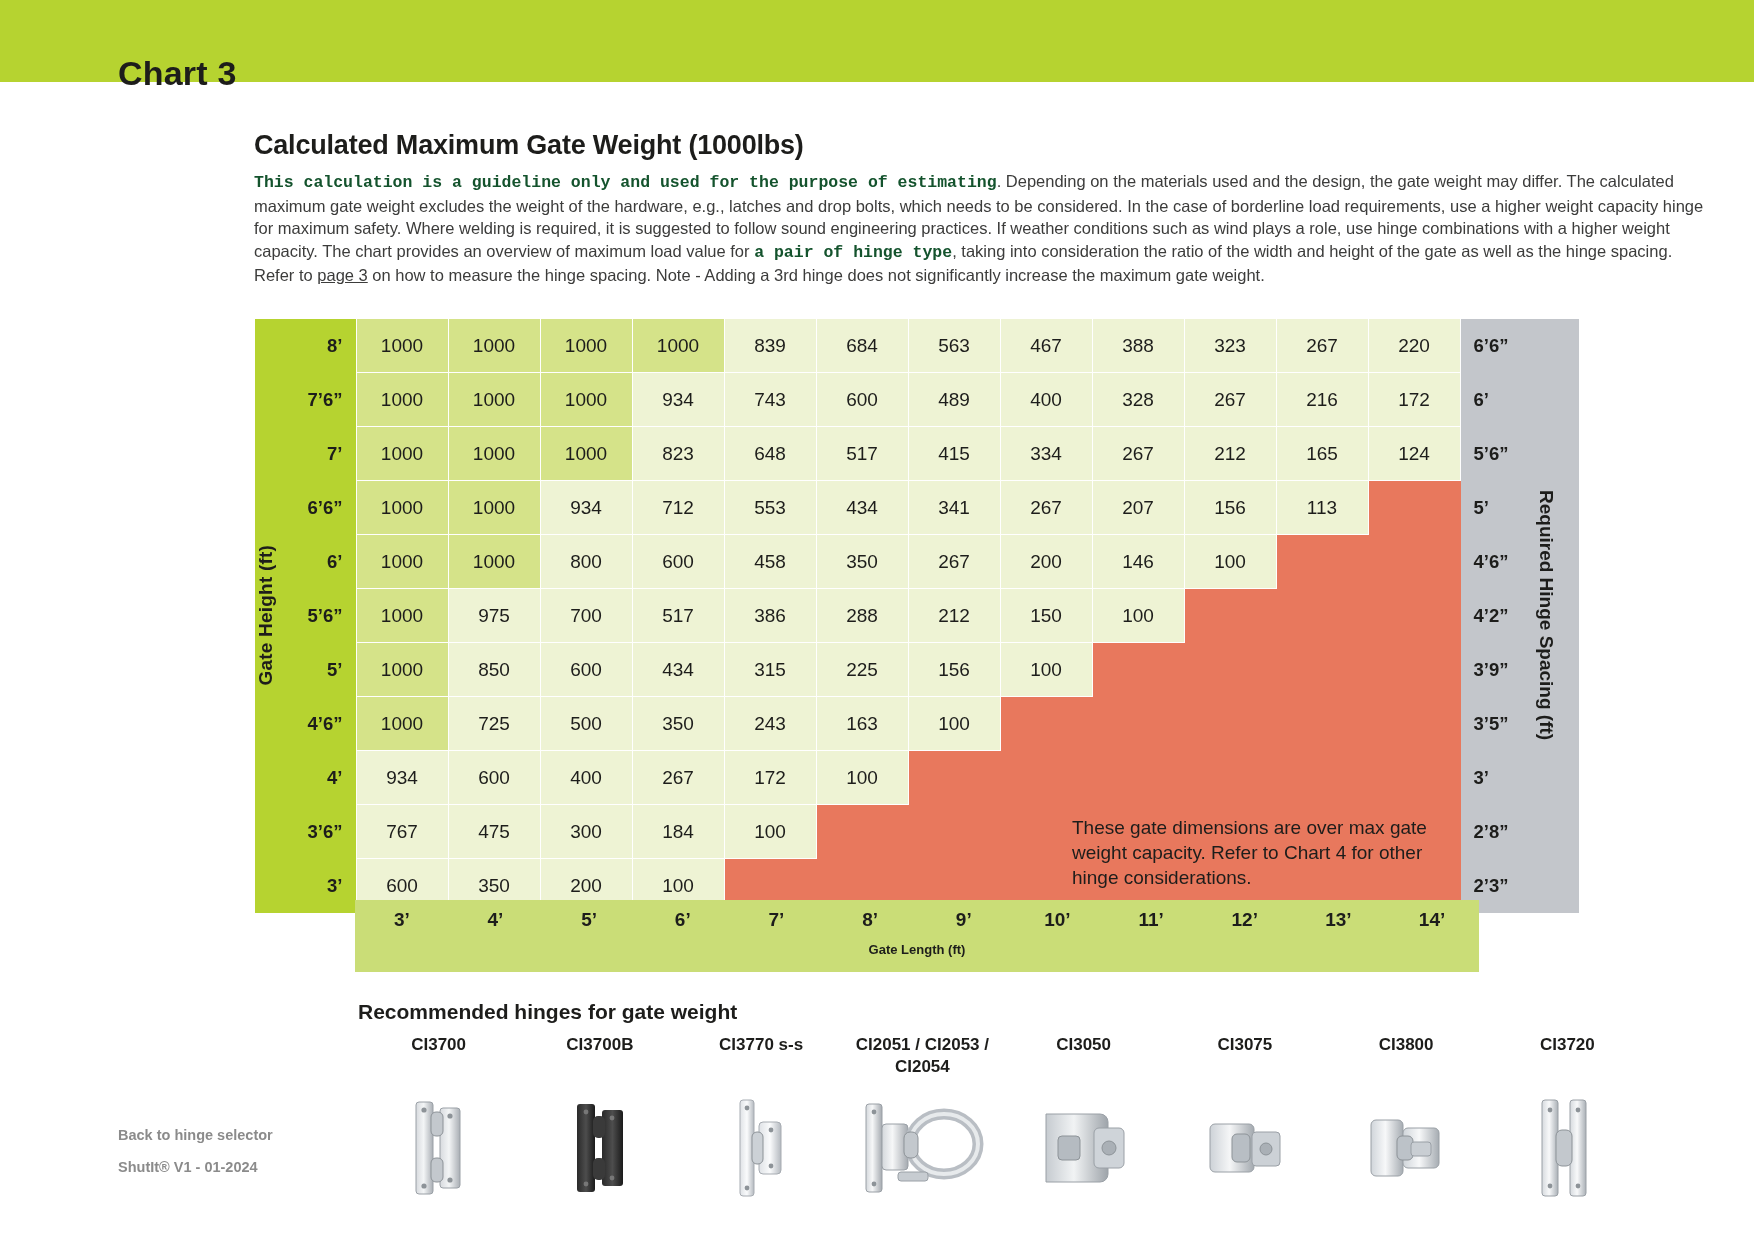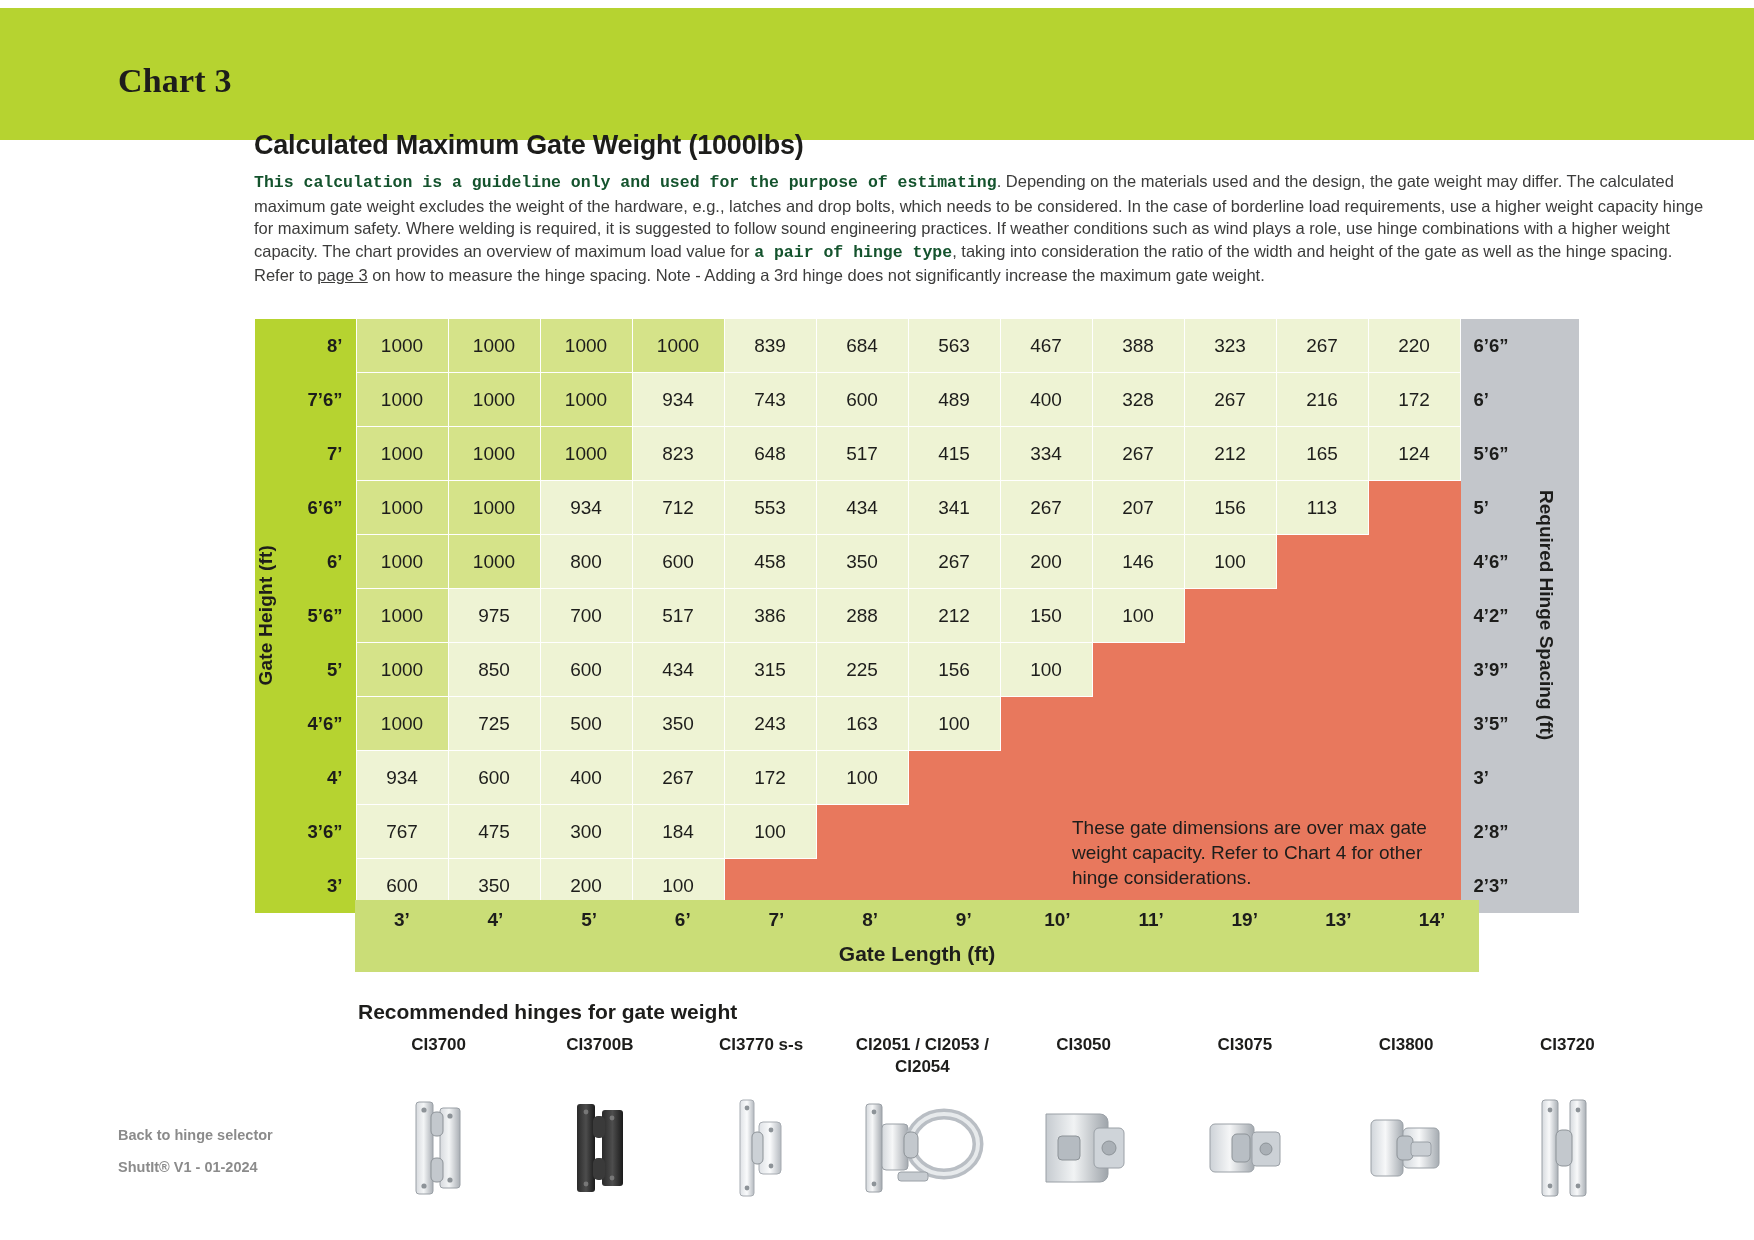--- a/index.html
+++ b/index.html
@@ -6,23 +6,22 @@
   body{
     width:1754px;height:1240px;
     background:#ffffff;
     font-family:"Liberation Sans", sans-serif;
     color:#231f20;
     overflow:hidden;
     position:relative;
   }
   
   .banner{
-    position:absolute;left:0;top:8px;width:1754px;height:132px;
+    position:absolute;left:0;top:0;width:1754px;height:82px;
     background:#b6d330;
-    font-family:Liberation Serif, serif;
   }
   .banner-title{
     position:absolute;left:118px;top:54px;
     font-size:34px;font-weight:bold;letter-spacing:.2px;color:#1d1d1b;
   }
   
   .content{
     position:absolute;left:254px;top:130px;width:1460px;
   }
   .h1{
@@ -97,21 +96,21 @@
   }
   .botaxis .ticks{
     display:flex;width:1124px;height:40px;align-items:center;
   }
   .botaxis .ticks div{
     width:93.67px;text-align:center;
     font-size:19px;font-weight:bold;color:#1d1d1b;
   }
   .botaxis .axlabel{
     text-align:center;width:1124px;
-    font-size:21px;font-weight:bold;color:#1d1d1b;margin-top:2px;
+    font-size:13px;font-weight:bold;color:#1d1d1b;margin-top:2px;
   }
   
   .hingewrap{
     position:absolute;left:358px;top:1000px;width:1290px;
   }
   .hinge-h{
     font-size:21px;font-weight:bold;color:#1d1d1b;margin-bottom:10px;
   }
   .hinge-row{display:flex;width:1290px;}
   .hinge-col{
@@ -339,21 +338,21 @@
   <div class="ticks" id="xticks">
       <div>3’</div>
       <div>4’</div>
       <div>5’</div>
       <div>6’</div>
       <div>7’</div>
       <div>8’</div>
       <div>9’</div>
       <div>10’</div>
       <div>11’</div>
-      <div>19’</div>
+      <div>12’</div>
       <div>13’</div>
       <div>14’</div>
     </div>
   <div class="axlabel">Gate Length (ft)</div>
 </div>
 
 <div class="hingewrap">
   <div class="hinge-h">Recommended hinges for gate weight</div>
   <div class="hinge-row" id="hinge-row">
       <div class="hinge-col">

